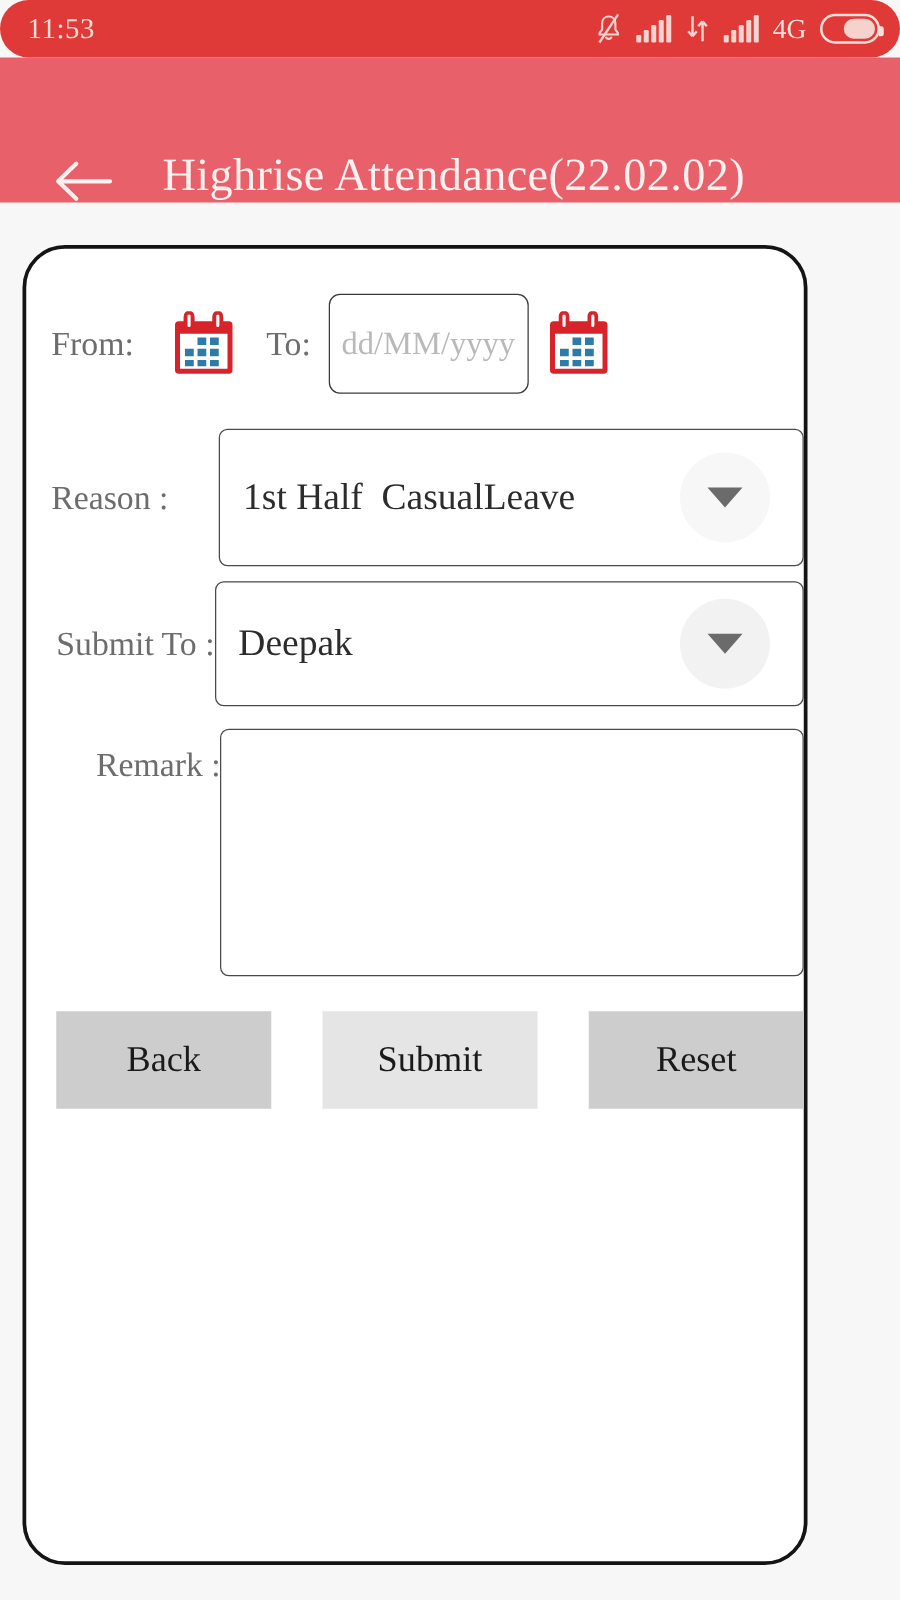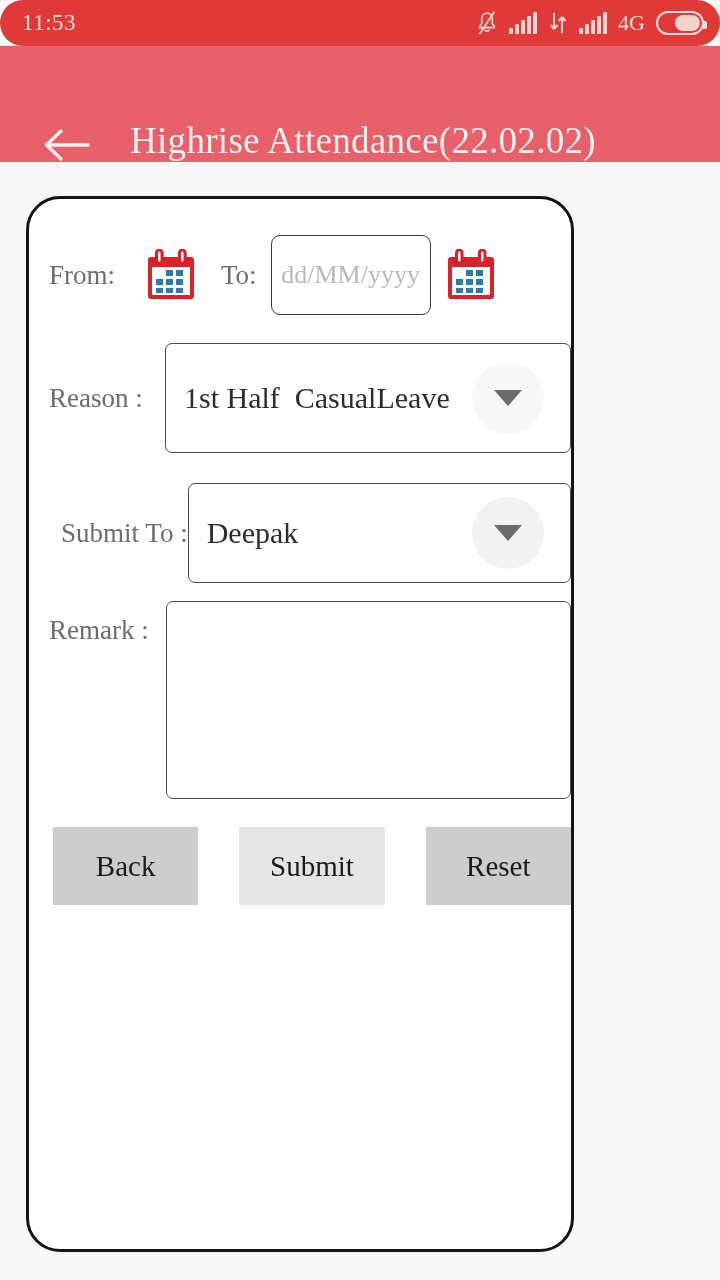--- a/index.html
+++ b/index.html
@@ -59,21 +59,21 @@
     width:76px; margin-left:28px; display:flex; align-items:center; justify-content:center;
     cursor:pointer;
   }
   .app-title{
     color:#fdf0ef; font-size:37px; font-family:"Liberation Serif", serif;
     margin-left:26px; letter-spacing:.3px; white-space:nowrap;
   }
 
   
   .card{
-    position:absolute; left:26px; top:196px; width:548px; height:1056px;
+    position:absolute; left:18px; top:196px; width:628px; height:1056px;
     background:#ffffff; border:3px solid #141414; border-radius:34px;
     padding:0;
   }
 
   
   .row-dates{
     display:flex; align-items:center; margin-top:36px; padding-left:20px;
   }
   .lbl{
     color:#6d6d6d; font-size:27px; font-family:"Liberation Serif", serif;
@@ -116,27 +116,27 @@
     width:72px; height:72px; border-radius:50%; background:#f2f2f2;
     display:flex; align-items:center; justify-content:center; cursor:pointer;
   }
   .dd-wrap.flat{ background:#f7f7f7; }
   .caret{
     width:0; height:0; border-left:14px solid transparent; border-right:14px solid transparent;
     border-top:16px solid #6b6b6b;
   }
 
   
-  .row-submitto{ display:flex; align-items:center; margin-top:30px; padding-left:32px; }
+  .row-submitto{ display:flex; align-items:center; margin-top:12px; padding-left:24px; }
   .lbl-submitto{ width:130px; }
   .select-box2{ width:492px; height:100px; }
 
   
   .row-remark{ display:flex; align-items:flex-start; margin-top:18px; padding-left:20px; }
-  .lbl-remark{ width:140px; padding-top:14px; }
+  .lbl-remark{ width:140px; padding-top:14px;text-align:right; }
   .remark-box{
     width:482px; height:198px; border:1.6px solid #4a4a4a; border-radius:7px;
     background:#fff;
   }
 
   
   .row-buttons{
     display:flex; margin-top:28px; padding-left:24px; gap:41px;
   }
   .btn{

